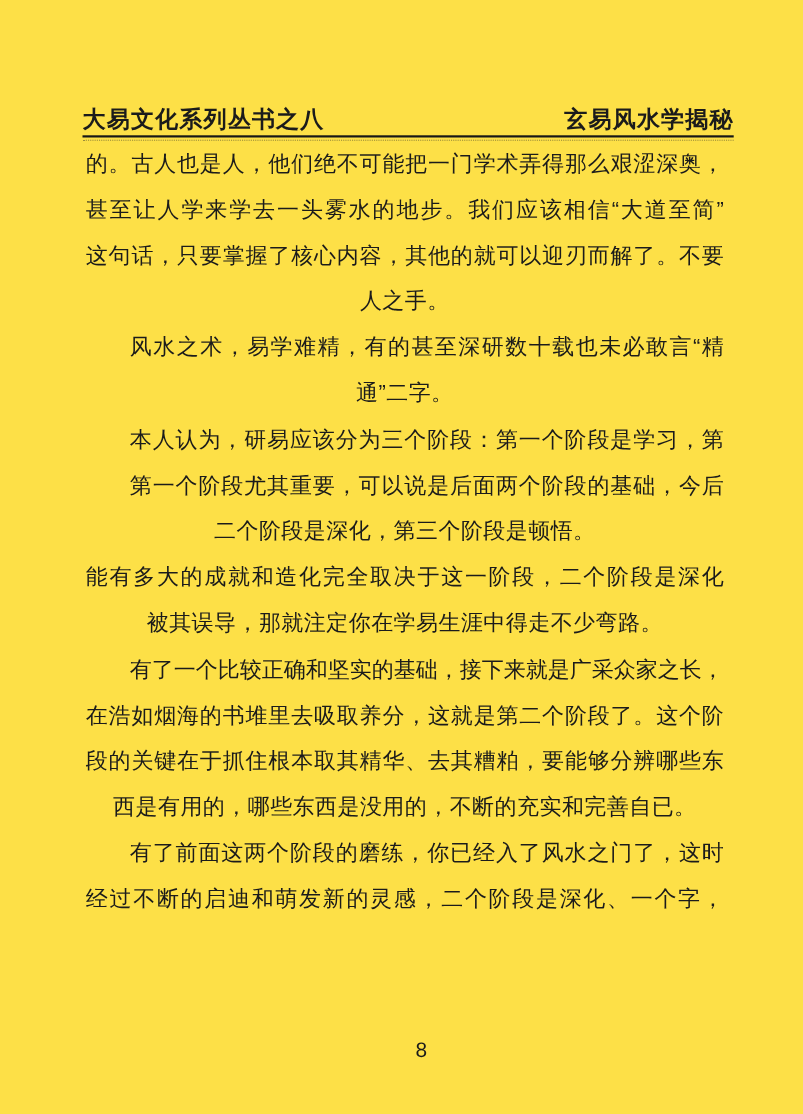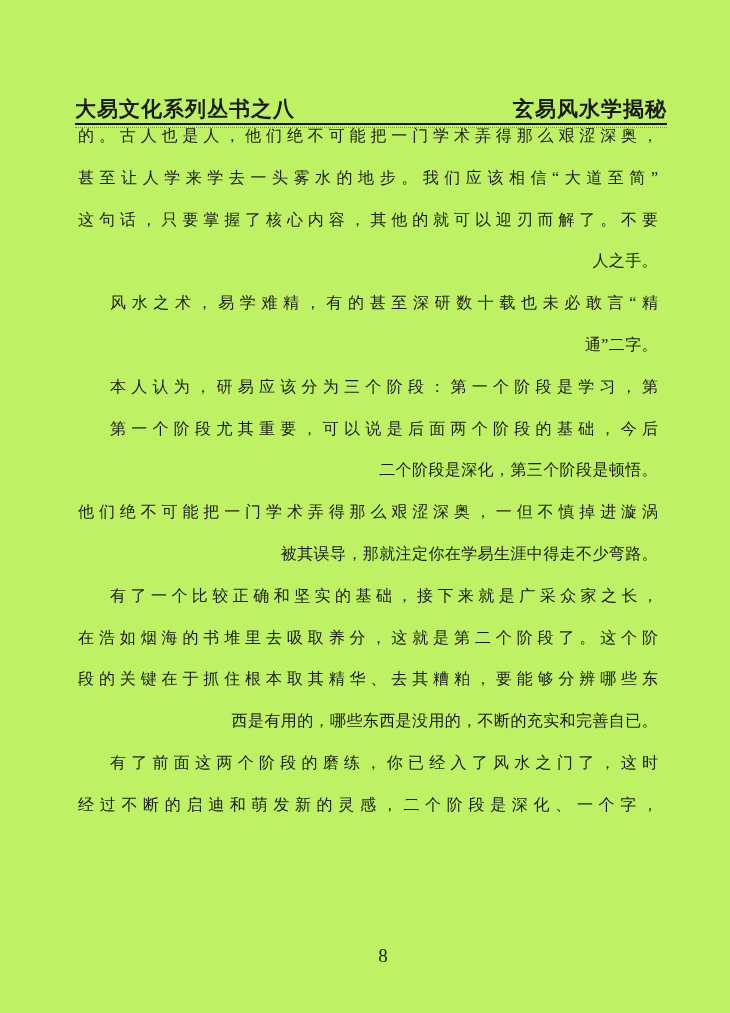--- a/index.html
+++ b/index.html
@@ -4,22 +4,22 @@
 <style>
   html, body {
     margin: 0;
     padding: 0;
     background: #e8e8e8;
   }
   .page {
     position: relative;
     width: 730px;
     height: 1013px;
-    background: #bef264;
-    font-family: Liberation Serif, serif;
+    background: #fde047;
+    font-family: Liberation Sans, sans-serif;
     color: #1b1b1b;
     overflow: hidden;
     margin: 0 auto;
     box-shadow: 0 0 6px rgba(0,0,0,.25);
   }
   .header {
     position: absolute;
     top: 96px;
     left: 75px;
     width: 592px;
@@ -34,29 +34,29 @@
     line-height: 26px;
   }
   .header-rule {
     margin-top: 1px;
     border-top: 2.5px solid #161616;
     border-bottom: 1px dotted rgba(40,40,40,.45);
     height: 2px;
   }
   .body-text {
     position: absolute;
-    top: 115px;
+    top: 129px;
     left: 78px;
     width: 580px;
-    font-size: 16px;
+    font-size: 20px;
     line-height: 41.8px;
   }
   .line {
     white-space: nowrap;
-    text-align: right;
+    text-align: center;
     letter-spacing: 0.4px;
   }
   .line.full {
     white-space: normal;
     text-align: justify;
     text-align-last: justify;
     letter-spacing: 0;
   }
   .line.indent {
     text-indent: 2em;
@@ -87,21 +87,21 @@
   <div class="body-text">
     <div class="line full">的。古人也是人，他们绝不可能把一门学术弄得那么艰涩深奥，</div>
     <div class="line full">甚至让人学来学去一头雾水的地步。我们应该相信“大道至简”</div>
     <div class="line full">这句话，只要掌握了核心内容，其他的就可以迎刃而解了。不要</div>
     <div class="line">人之手。</div>
     <div class="line full indent">风水之术，易学难精，有的甚至深研数十载也未必敢言“精</div>
     <div class="line">通”二字。</div>
     <div class="line full indent">本人认为，研易应该分为三个阶段：第一个阶段是学习，第</div>
     <div class="line full indent">第一个阶段尤其重要，可以说是后面两个阶段的基础，今后</div>
     <div class="line">二个阶段是深化，第三个阶段是顿悟。</div>
-    <div class="line full">他们绝不可能把一门学术弄得那么艰涩深奥，一但不慎掉进漩涡</div>
+    <div class="line full">能有多大的成就和造化完全取决于这一阶段，二个阶段是深化</div>
     <div class="line">被其误导，那就注定你在学易生涯中得走不少弯路。</div>
     <div class="line full indent">有了一个比较正确和坚实的基础，接下来就是广采众家之长，</div>
     <div class="line full">在浩如烟海的书堆里去吸取养分，这就是第二个阶段了。这个阶</div>
     <div class="line full">段的关键在于抓住根本取其精华、去其糟粕，要能够分辨哪些东</div>
     <div class="line">西是有用的，哪些东西是没用的，不断的充实和完善自已。</div>
     <div class="line full indent">有了前面这两个阶段的磨练，你已经入了风水之门了，这时</div>
     <div class="line full">经过不断的启迪和萌发新的灵感，二个阶段是深化、一个字，</div>
   </div>
 
   <div class="page-number">8</div>

